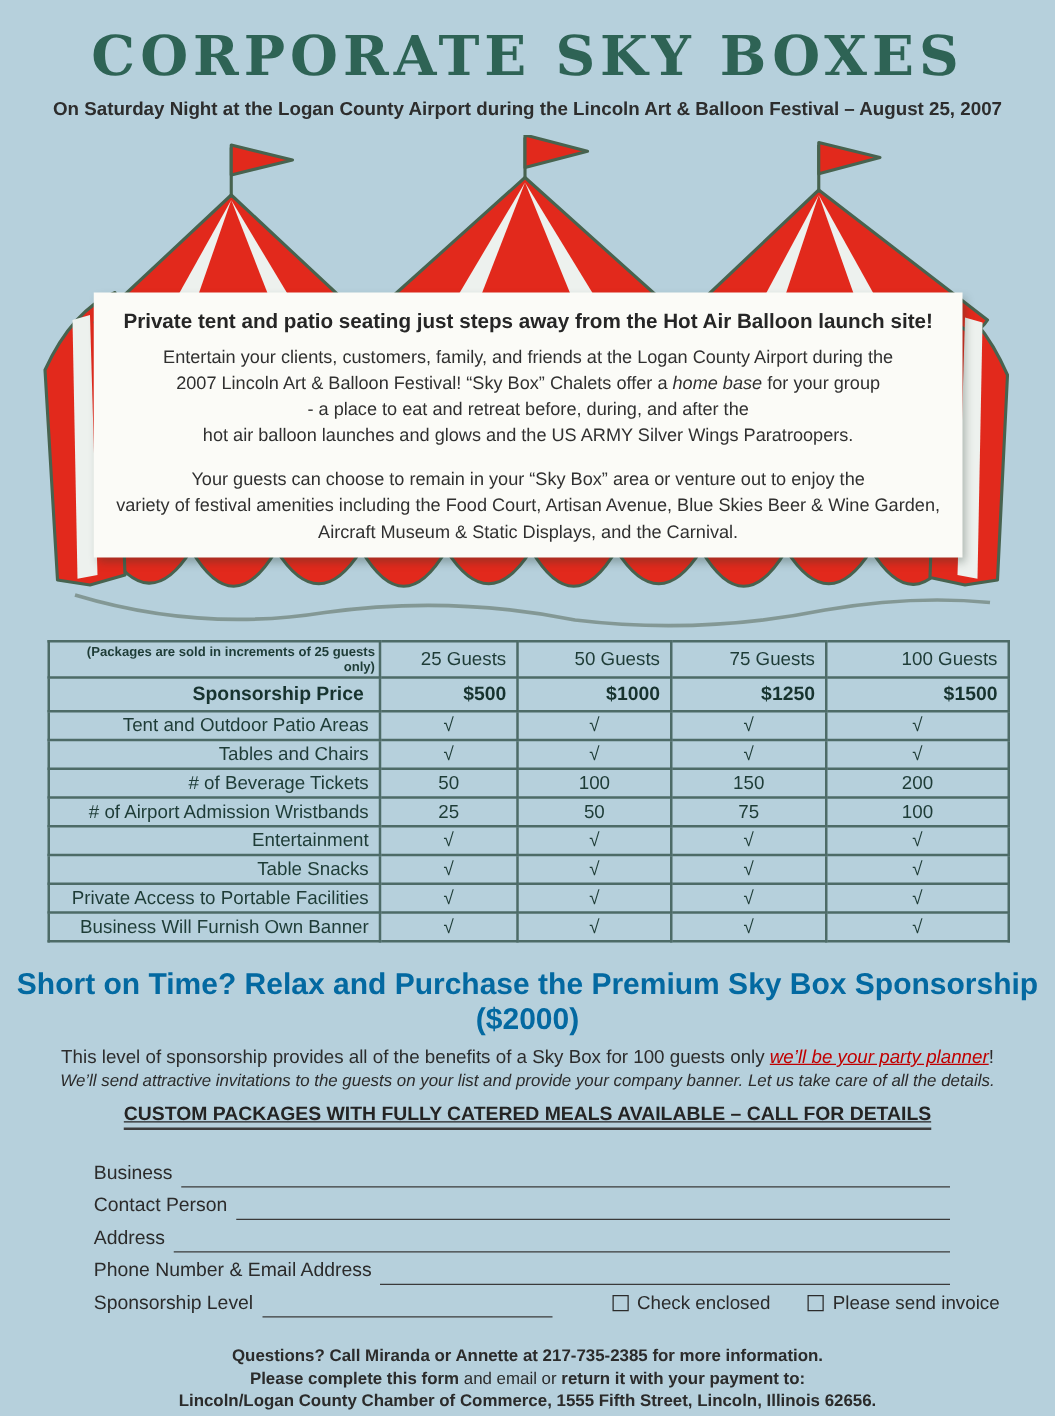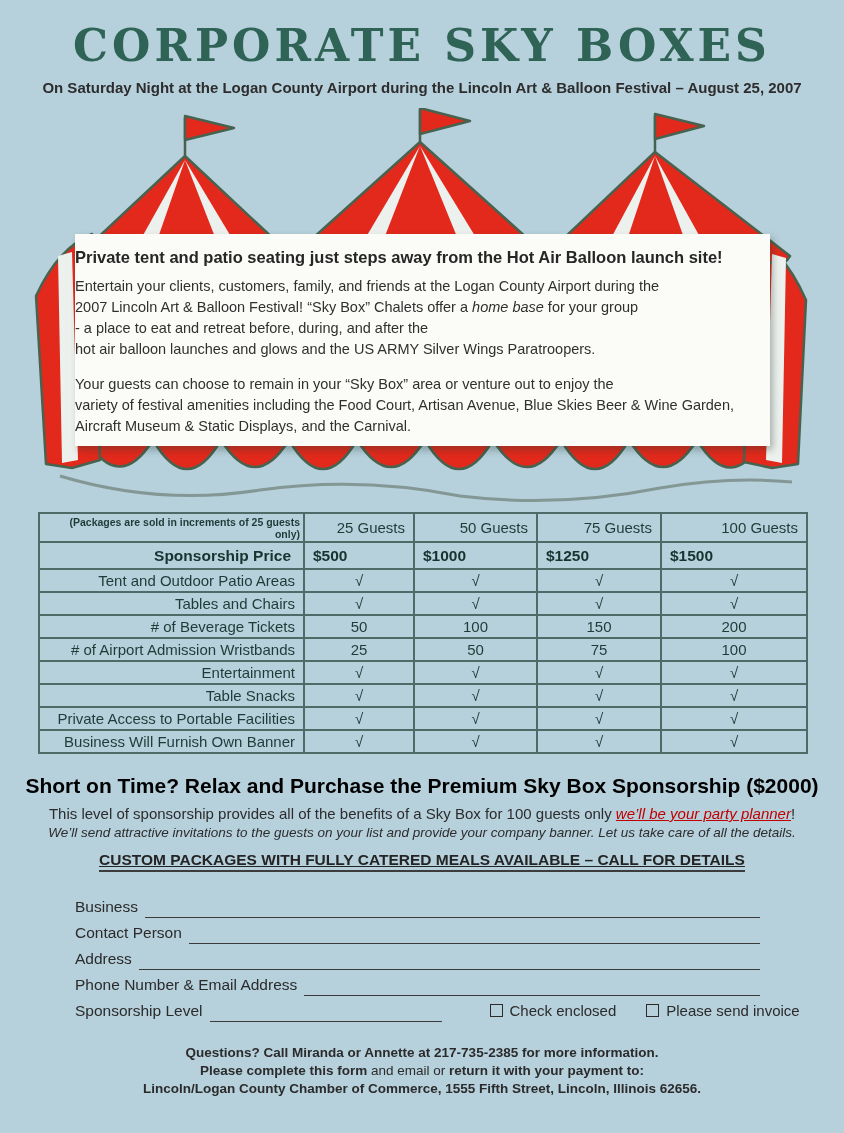--- a/index.html
+++ b/index.html
@@ -23,37 +23,38 @@
     font-size:15px; font-weight:bold; color:#2d2d2d;
   }
 
   .tent-zone { position:relative; height:396px; margin-top:12px; }
   .tent-svg { position:absolute; left:0; top:0; z-index:1; }
 
   .infobox {
     position:absolute; left:75px; top:126px; width:695px; height:212px;
     background:#fbfbf7; z-index:2;
     box-shadow:3px 4px 7px rgba(40,60,50,0.35);
+    text-align:center;
   }
   .infobox .ib-heading { margin-top:14px; font-size:16.5px; font-weight:bold; color:#262626; }
   .infobox .para { margin-top:9px; font-size:14.5px; line-height:21px; color:#303030; }
   .infobox .para.second { margin-top:14px; }
   .em-italic { font-style:italic; }
 
   table.pricing { border-collapse:collapse; table-layout:fixed; margin:8px 0 0 38px; }
   .pricing td { border:2px solid #4d6b67; font-size:15px; color:#1e3c37; padding:1px 8px; height:23px; vertical-align:middle; }
   .pricing .head-row td { height:29px; text-align:right; font-weight:normal; }
   .pricing td.note { font-size:10.5px; font-weight:bold; padding:0 3px; line-height:12px; }
-  .pricing .price-row td { font-weight:bold; text-align:left; height:27px; font-size:15.5px; color:#17332f; }
+  .pricing .price-row td { font-weight:bold; text-align:right; height:27px; font-size:15.5px; color:#17332f; }
   .pricing td.price-label { text-align:right; padding-right:12px; }
   .pricing td.feat { text-align:right; }
   .pricing td.val { text-align:center; }
 
   .premium { text-align:center; margin-top:20px; }
-  .premium-heading { font-size:21px; font-weight:bold; color:#000000; }
+  .premium-heading { font-size:24px; font-weight:bold; color:#0369a1; }
   .premium-line1 { margin-top:7px; font-size:15px; color:#2c2c2c; }
   .red-em { color:#c00000; font-style:italic; text-decoration:underline; }
   .premium-line2 { margin-top:3px; font-size:13.5px; font-style:italic; color:#2c2c2c; }
   .custom-line-wrap { margin-top:11px; }
   .custom-line {
     display:inline-block; font-size:15.5px; font-weight:bold; color:#242424;
     border-bottom:2px solid #3c3c3c; padding-bottom:1px; text-decoration:underline;
   }
 
   .form-section { margin:20px 84px 0 75px; }

